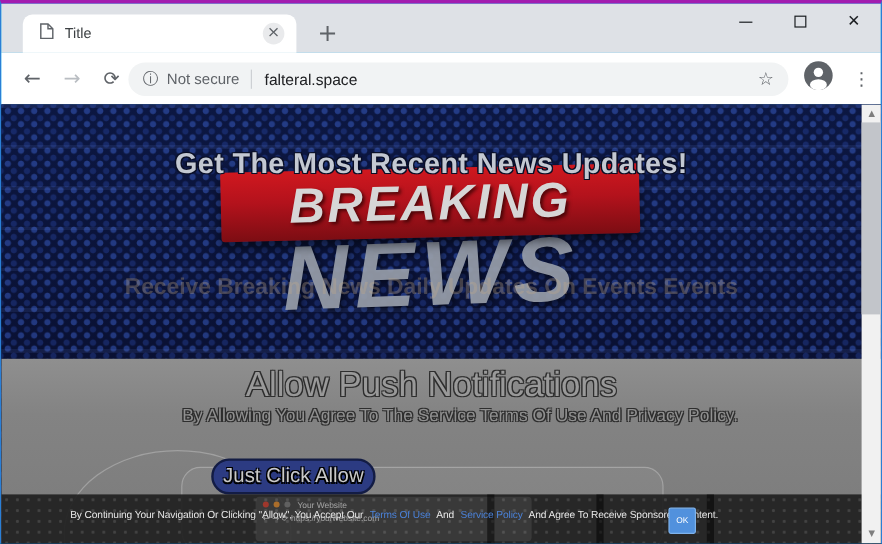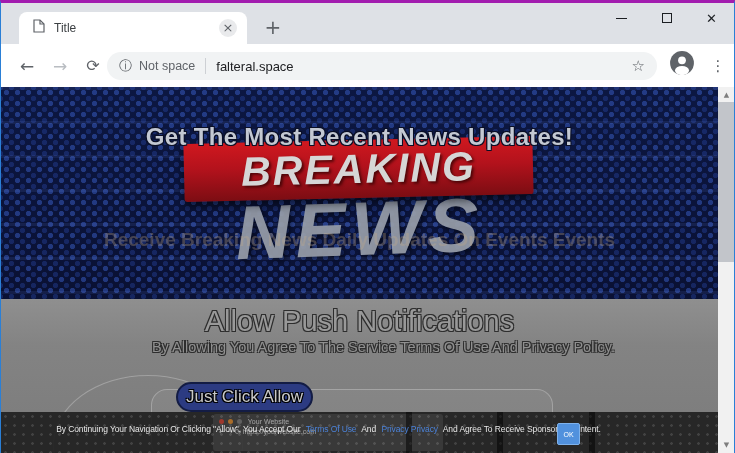--- a/index.html
+++ b/index.html
@@ -161,21 +161,21 @@
       <div class="win-btn glyph-close icon-font">✕</div>
     </div>
   </div>
 
   <div class="toolbar">
     <div class="nav-btn nav-back icon-font">←</div>
     <div class="nav-btn nav-fwd icon-font">→</div>
     <div class="nav-btn nav-reload icon-font">⟳</div>
     <div class="omnibox">
       <span class="info-ic icon-font">ⓘ</span>
-      <span class="notsecure">Not space</span>
+      <span class="notsecure">Not secure</span>
       <span class="omni-sep"></span>
       <span class="url-text">falteral.space</span>
       <span class="star-ic icon-font">☆</span>
     </div>
     <div class="avatar">
       <svg width="26" height="26" viewBox="0 0 24 24">
           <circle cx="12" cy="12" r="11" fill="#5f6368"></circle>
           <circle cx="12" cy="9.5" r="3.6" fill="#fff"></circle>
           <ellipse cx="12" cy="19" rx="6.5" ry="4.2" fill="#fff"></ellipse>
         </svg>
@@ -220,21 +220,21 @@
         </div>
       </div>
       <div class="mock-strip" style="left:405px;"></div>
       <div class="mock-strip" style="left:496px;"></div>
       <div class="mock-strip" style="left:588px;"></div>
 
       <div class="consent-text">
         <span>By Continuing Your Navigation Or Clicking "Allow", You Accept Our</span>
         <span class="consent-link">Terms Of Use</span>
         <span>And</span>
-        <span class="consent-link">Privacy Privacy</span>
+        <span class="consent-link">Service Policy</span>
         <span>And Agree To Receive Sponsored Content.</span>
       </div>
       <div class="ok-btn">OK</div>
     </div>
 
     <div class="scrollbar">
       <div class="scroll-arrow scroll-up icon-font">▲</div>
       <div class="scroll-thumb"></div>
       <div class="scroll-arrow scroll-down icon-font">▼</div>
     </div>

